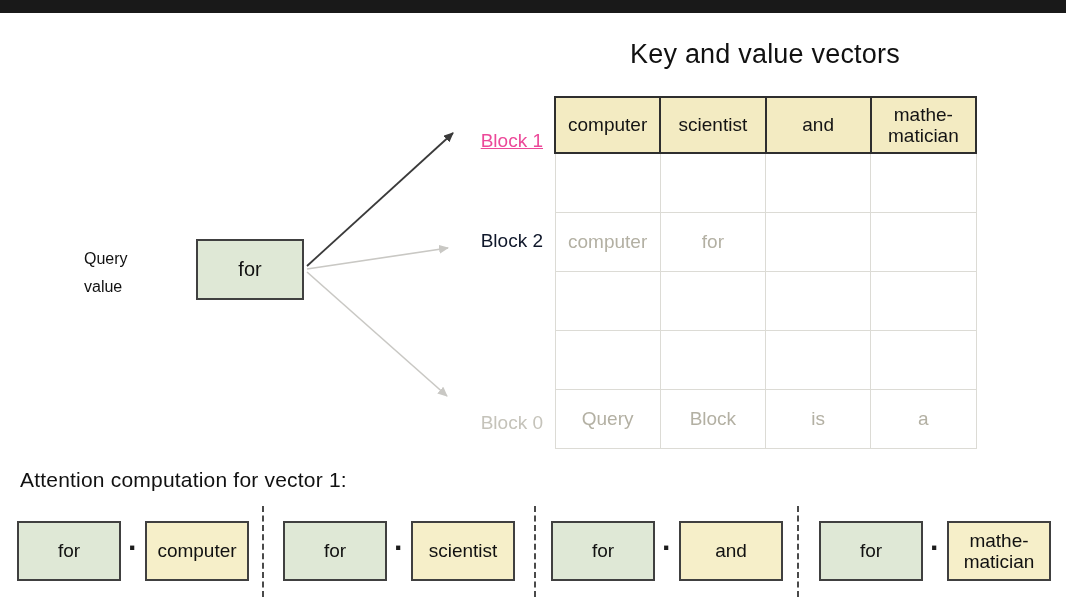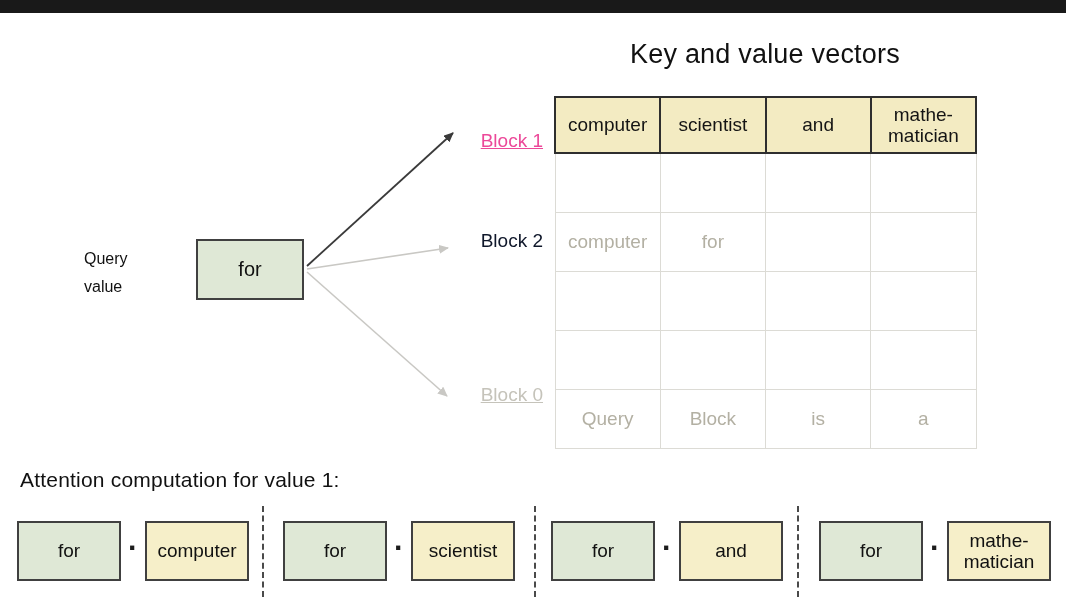--- a/index.html
+++ b/index.html
@@ -19,21 +19,21 @@
     table-layout:fixed;}
   table.kv td{width:25%;height:58px;padding:0 2px;text-align:center;vertical-align:middle;
     font-size:19px;line-height:1.12;border:1px solid #dcdbd5;background:#ffffff;}
   tr.r-block1 td{background:#f3ebc2;border:2px solid #2e2e2e;height:54px;color:#141414;}
   td.cell-faded{background:#f9f6e4;color:#b3b0a3;}
   td.cell-empty{background:#ffffff;}
 
   .blk-label{position:absolute;width:92px;text-align:right;font-size:19px;line-height:22px;}
   .blk-label.lab1{left:451px;top:130px;color:#ec4899;text-decoration:underline;}
   .blk-label.lab2{left:451px;top:230px;color:#0f172a;}
-  .blk-label.lab0{left:451px;top:384px;color:#c5c3ba;text-decoration:underline;}
+  .blk-label.lab0{left:451px;top:412px;color:#c5c3ba;}
 
   
   .qlabel{position:absolute;left:84px;top:245px;width:84px;text-align:left;
     font-size:16px;line-height:28px;}
   .qlabel span{display:block;}
   .qbox{position:absolute;left:196px;top:239px;width:108px;height:61px;
     background:#dfe8d6;border:2px solid #404040;box-sizing:border-box;
     display:flex;align-items:center;justify-content:center;font-size:20px;}
 
   
@@ -120,21 +120,21 @@
     </table>
 
   <div class="qlabel">
     <span>Query</span>
     <span>value</span>
   </div>
   <div class="qbox">
     <span>for</span>
   </div>
 
-  <div class="att-heading">Attention computation for value 1:</div>
+  <div class="att-heading">Attention computation for vector 1:</div>
 
   <div class="pair p1">
     <div class="tokbox green">
       <span>for</span>
     </div>
     <span class="dot">·</span>
     <div class="tokbox yellow">
       <span>computer</span>
     </div>
   </div>

